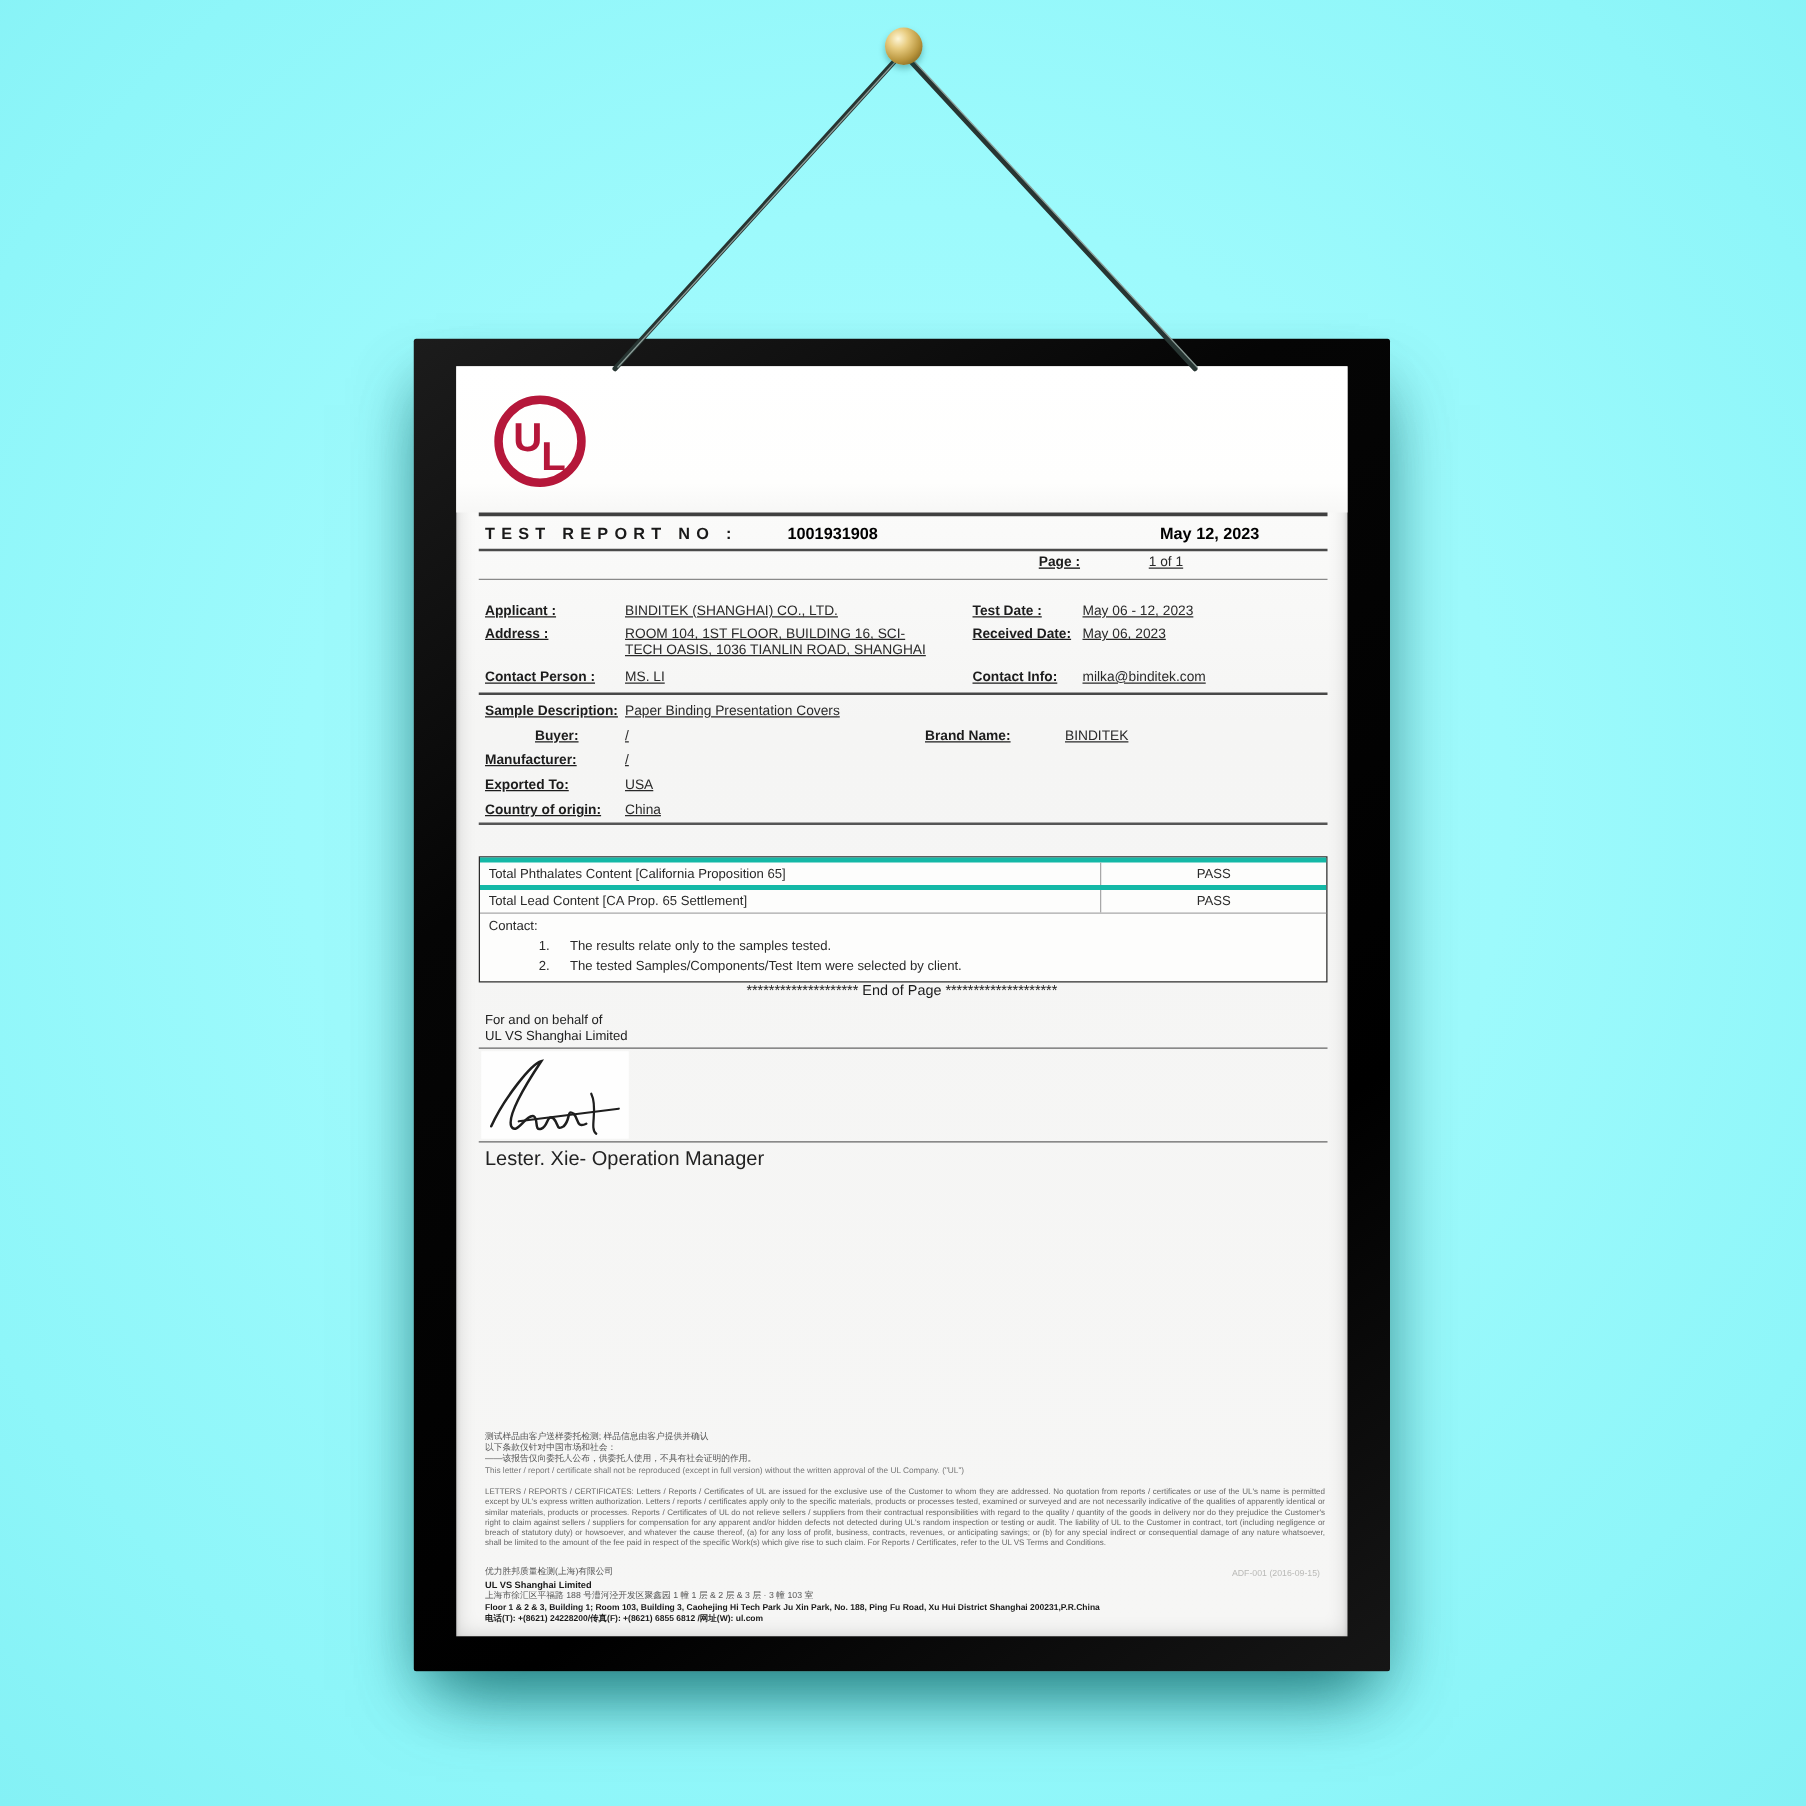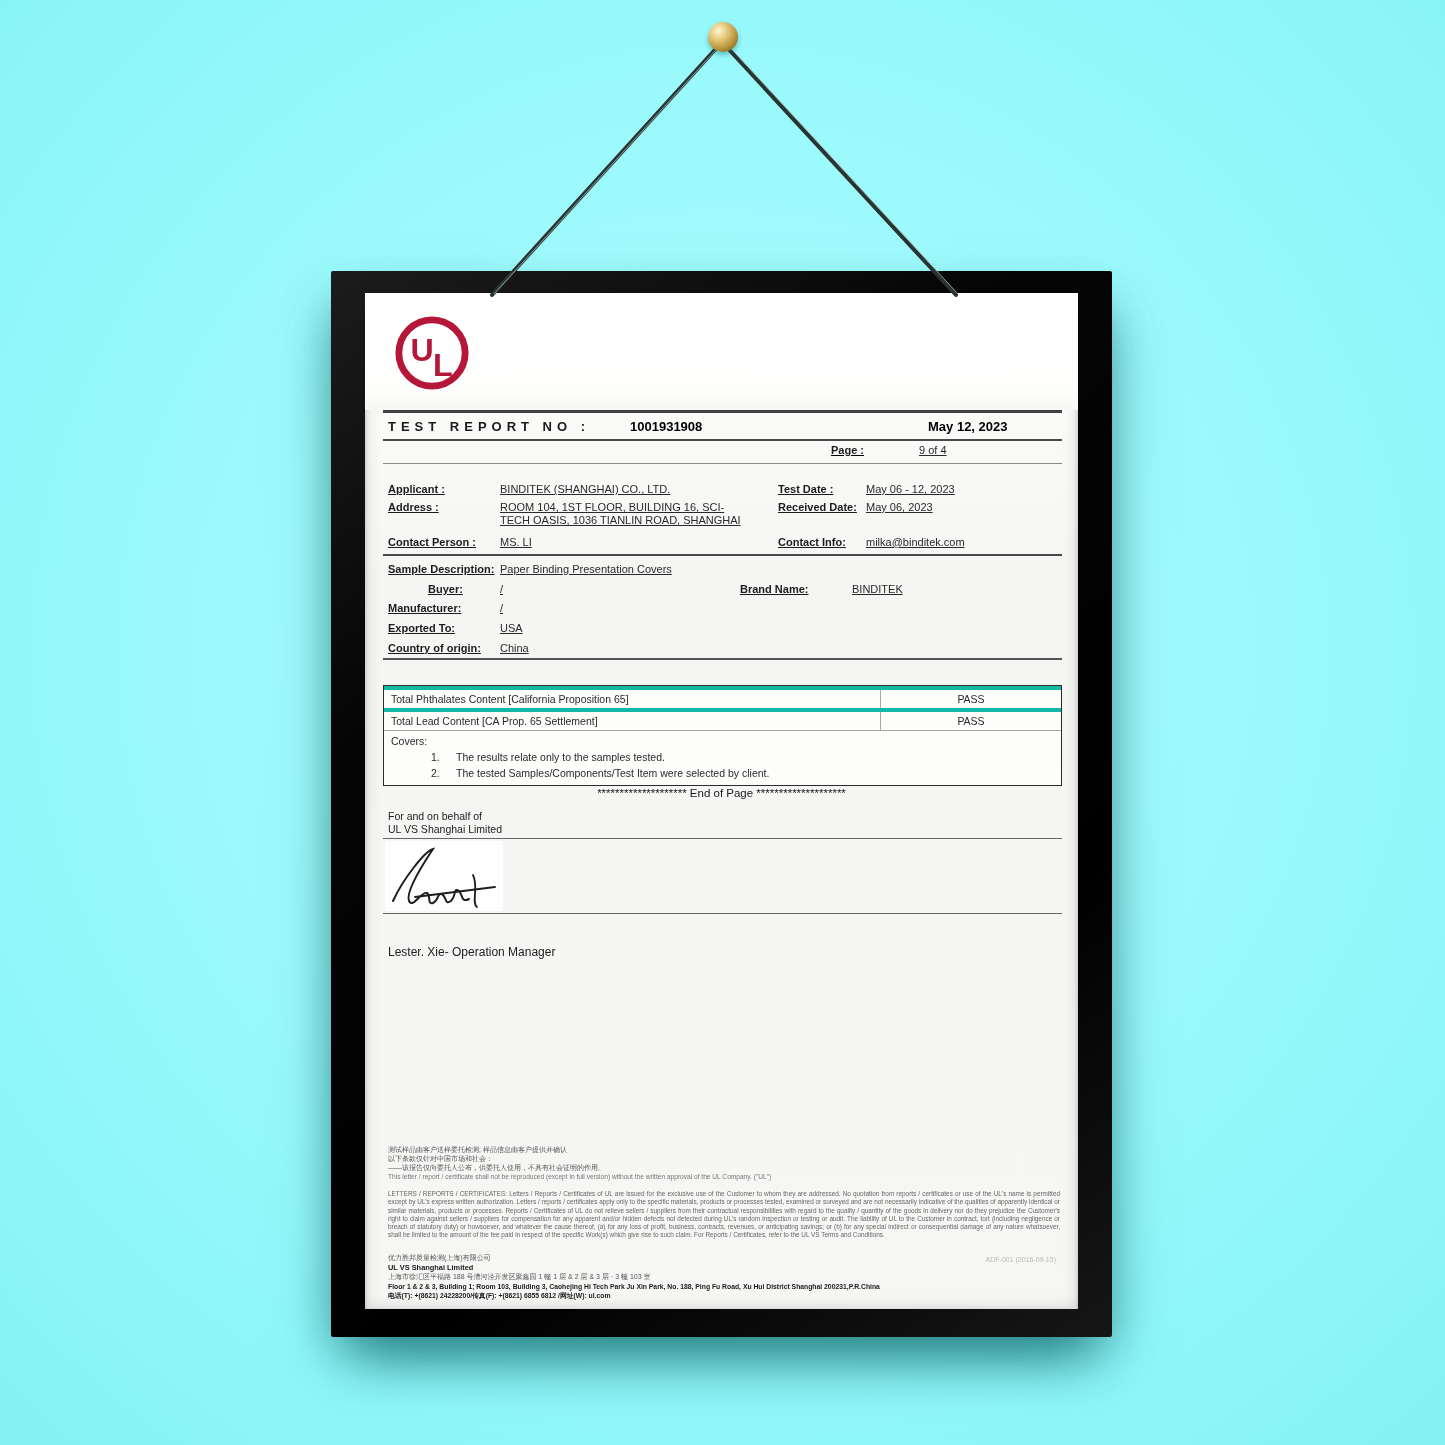--- a/index.html
+++ b/index.html
@@ -48,21 +48,21 @@
   .tcell-item{width:497px;padding:3px 0 3px 7px;border-right:1px solid #a8a8a8;}
   .tcell-conc{flex:1;text-align:center;padding:3px 0;}
   .thead span{font-weight:bold;text-decoration:underline;color:#1a1a1a;}
   .remark-cell{border-top:1px solid #a8a8a8;font-size:10.5px;padding:4px 7px 6px 7px;}
   .remark-line{position:relative;margin-top:4px;}
   .remark-no{position:absolute;left:40px;top:0;}
   .remark-txt{display:block;margin-left:65px;}
   .endpage{top:494px;left:0;width:100%;text-align:center;font-size:11.5px;font-weight:normal;color:#1a1a1a;}
   .behalf{top:517px;left:23px;font-size:10.5px;line-height:13px;color:#222;}
   .signature{top:548px;left:20px;width:118px;height:70px;background:#fefefe;}
-  .signer{top:652px;left:23px;font-size:12px;color:#222;}
+  .signer{top:626px;left:23px;font-size:16px;color:#222;}
   .foot-cn{top:852px;left:23px;right:20px;font-size:7px;line-height:9px;color:#555;}
   .foot-en{color:#777;font-size:6.6px;}
   .legal{top:897px;left:23px;right:18px;font-size:6.4px;line-height:8.3px;color:#666;text-align:justify;}
   .company{top:960px;left:23px;right:18px;font-size:7px;line-height:9.6px;color:#555;}
   .company .en1{font-weight:bold;color:#1a1a1a;font-size:7.4px;}
   .company .en2{font-weight:bold;color:#1a1a1a;font-size:6.8px;}
   .adf{position:absolute;right:4px;top:2px;color:#b9b9b6;font-size:7px;}
 </style>
 </head>
 <body>
@@ -95,21 +95,21 @@
         <span class="report-label">TEST REPORT NO :</span>
         <span class="report-no">1001931908</span>
         <span class="report-date">May 12, 2023</span>
       </div>
 
       <div class="rule r2"></div>
 
       <div class="abs fs11" style="top:151px;left:466px;">
         <span class="b">Page :</span>
       </div>
-      <div class="abs fs11 v" style="top:151px;left:554px;">9 of 4</div>
+      <div class="abs fs11 v" style="top:151px;left:554px;">1 of 1</div>
 
       <div class="rule r3"></div>
 
       <div class="abs fs11 b" style="top:190px;left:23px;">Applicant :</div>
       <div class="abs fs11 v" style="top:190px;left:135px;">BINDITEK (SHANGHAI) CO., LTD.</div>
       <div class="abs fs11 b" style="top:190px;left:413px;">Test Date :</div>
       <div class="abs fs11 v" style="top:190px;left:501px;">May 06 - 12, 2023</div>
 
       <div class="abs fs11 b" style="top:208px;left:23px;">Address :</div>
       <div class="abs fs11 v" style="top:208px;left:135px;width:250px;">ROOM 104, 1ST FLOOR, BUILDING 16, SCI-TECH OASIS, 1036 TIANLIN ROAD, SHANGHAI</div>
@@ -145,21 +145,21 @@
       <div class="table">
         <div class="trow">
           <div class="tcell-item v">Total Phthalates Content [California Proposition 65]</div>
           <div class="tcell-conc v">PASS</div>
         </div>
         <div class="trow">
           <div class="tcell-item v">Total Lead Content [CA Prop. 65 Settlement]</div>
           <div class="tcell-conc v">PASS</div>
         </div>
         <div class="remark-cell">
-          <span class="v">Covers:</span>
+          <span class="v">Contact:</span>
           <div class="remark-line">
             <span class="remark-no v">1.</span>
             <span class="remark-txt v">The results relate only to the samples tested.</span>
           </div>
           <div class="remark-line">
             <span class="remark-no v">2.</span>
             <span class="remark-txt v">The tested Samples/Components/Test Item were selected by client.</span>
           </div>
         </div>
       </div>

